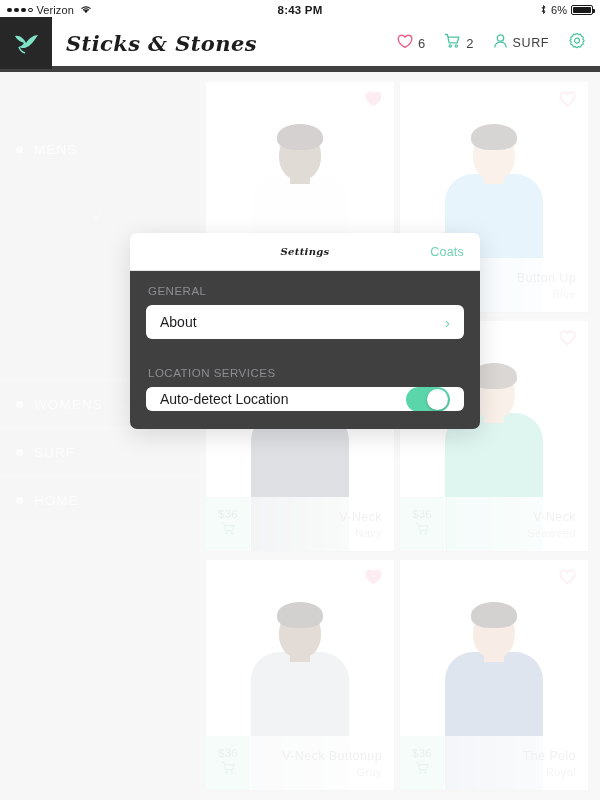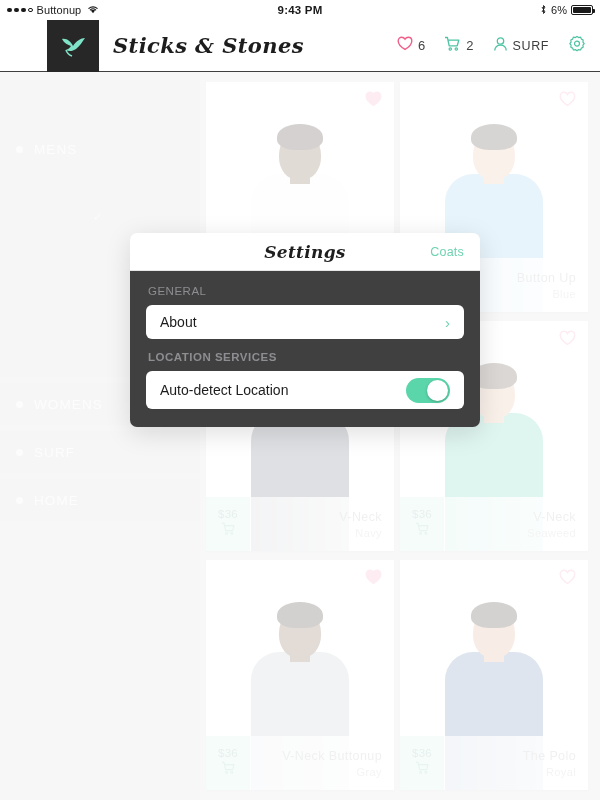--- a/index.html
+++ b/index.html
@@ -39,22 +39,22 @@
   }
   .battery::after {
     content:""; position:absolute; right:-3px; top:2.5px;
     width:2px; height:4px; background:#1a1a1a; border-radius:0 1px 1px 0;
   }
   .battery i { display:block; height:100%; background:#1a1a1a; border-radius:1px; }
 
   
   .header {
     height:52px; display:flex; align-items:center;
-    border-bottom:1px solid #404040; background:#fff;
-    position:relative; z-index:3;padding-left:47px;
+    border-bottom:6px solid #404040; background:#fff;
+    position:relative; z-index:3;
   }
   .logo-box {
     width:52px; height:52px; background:#272727;
     display:flex; align-items:center; justify-content:center; flex:0 0 52px;
   }
   .brand {
     margin-left:14px;
     font-family:"DejaVu Serif", serif;
     font-style:italic; font-size:21px; font-weight:bold;
     color:#1d1d1d; letter-spacing:0.4px;
@@ -152,46 +152,46 @@
     box-shadow:0 6px 26px rgba(0,0,0,0.13);
     background:#ececed;
   }
   .modal-head {
     height:38px; background:#fff; display:flex; align-items:center;
     justify-content:center; position:relative;
     border-bottom:1px solid #e6e6e6;
   }
   .modal-title {
     font-family:"DejaVu Serif", serif; font-style:italic;
-    font-size:17px; font-weight:bold; color:#1e1e1e; letter-spacing:0.3px;
+    font-size:10px; font-weight:bold; color:#1e1e1e; letter-spacing:0.3px;
   }
   .modal-done {
     position:absolute; right:16px; font-size:12.5px;
     color:#6fd2b2; cursor:pointer; letter-spacing:0.2px;
   }
   .modal-body { padding:14px 16px 18px 16px; background:#404040; }
   .sec-title {
     font-size:11.5px; color:#8d8d92; letter-spacing:0.5px;
     margin:0 0 8px 2px;
   }
-  .sec-title.second { margin-top:12px;font-weight:bold; }
+  .sec-title.second { margin-top:28px; }
   .sec-card { background:#fff; border-radius:6px; overflow:hidden; }
   .row {
     height:34px; display:flex; align-items:center;
     padding:0 14px; position:relative;
   }
   .row + .row::before {
     content:""; position:absolute; left:14px; right:14px; top:0;
     height:1px; background:#e9e9e9;
   }
   .row-label { font-size:14px; color:#1c1c1e; }
   .row-right { margin-left:auto; display:flex; align-items:center; }
   .row-value { font-size:13.5px; color:#b5b5ba; }
   .chev { color:#6fd2b2; font-size:15px; line-height:1; }
-  .row.toggle-row { height:38px;border-radius:11px; }
+  .row.toggle-row { height:24px;border-radius:11px; }
   .switch {
     margin-left:auto; width:44px; height:25px; border-radius:13px;
     background:#5bd6ab; position:relative;
   }
   .switch .knob {
     position:absolute; top:2px; right:2px; width:21px; height:21px;
     border-radius:50%; background:#fff;
     box-shadow:0 1px 3px rgba(0,0,0,0.25);
   }
 </style>
@@ -199,30 +199,30 @@
 <body>
 
 <div class="statusbar">
   <div class="sb-left">
     <span class="dots">
       <i class="dot"></i>
         <i class="dot"></i>
         <i class="dot"></i>
         <i class="dot hollow"></i>
     </span>
-    <span class="carrier">Buttonup</span>
+    <span class="carrier">Verizon</span>
     <span class="wifi">
       <svg width="12" height="10" viewBox="0 0 12 10">
           <path d="M6 9.2 L3.9 6.6 a3.4 3.4 0 0 1 4.2 0 Z" fill="#1a1a1a"></path>
           <path d="M1.9 4.4 a6 6 0 0 1 8.2 0" stroke="#1a1a1a" stroke-width="1.2" fill="none" stroke-linecap="round"></path>
           <path d="M3.3 6.0 a4 4 0 0 1 5.4 0" stroke="#1a1a1a" stroke-width="1.1" fill="none" stroke-linecap="round"></path>
         </svg>
     </span>
   </div>
-  <div class="sb-center">9:43 PM</div>
+  <div class="sb-center">8:43 PM</div>
   <div class="sb-right">
     <span>
       <svg width="7" height="11" viewBox="0 0 7 11">
           <path d="M2 3 L5 8 L3.5 9.5 V1.5 L5 3 L2 8" stroke="#1a1a1a" stroke-width="0.9" fill="none"></path>
         </svg>
     </span>
     <span>6%</span>
     <span class="battery">
         <i style="width:100%"></i>
       </span>

